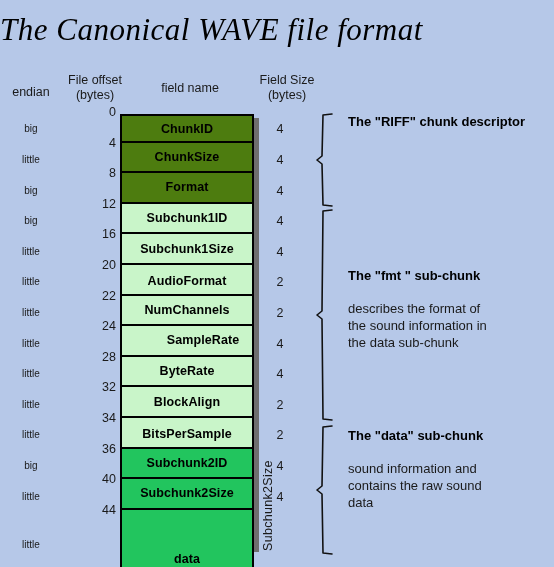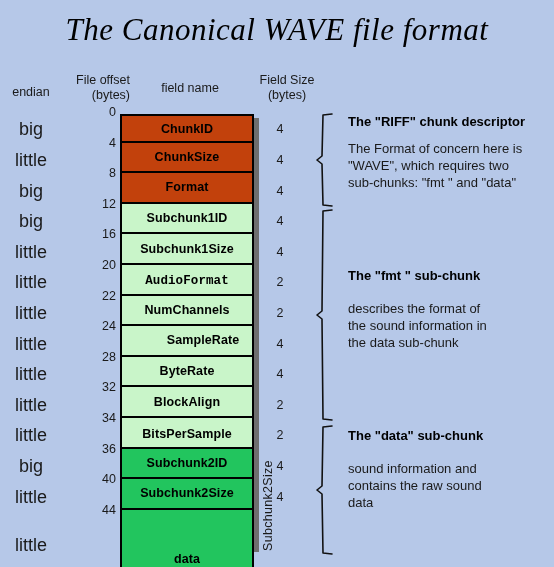--- a/index.html
+++ b/index.html
@@ -21,50 +21,49 @@
     width: 554px;
     height: 567px;
   }
 
   
   .title {
     position: absolute;
     left: 0;
     top: 11px;
     width: 554px;
-    text-align: center;
     font-family: "Liberation Serif", serif;
     font-style: italic;
     font-size: 31px;
     line-height: 38px;
     letter-spacing: 0.5px;
     color: #000;
     white-space: nowrap;
   }
 
   
   .col-head {
     position: absolute;
     text-align: center;
     font-size: 12.5px;
     line-height: 15px;
     color: #1a1a1a;
   }
   .col-head.endian  { left: 2px;   top: 85px;  width: 58px; }
-  .col-head.offset  { left: 60px;  top: 73px;  width: 70px; text-align: right; }
+  .col-head.offset  { left: 60px;  top: 73px;  width: 70px; }
   .col-head.fname   { left: 130px; top: 81px;  width: 120px; }
   .col-head.fsize   { left: 238px; top: 73px;  width: 98px; }
 
   
   .endian-cell {
     position: absolute;
     left: 2px;
     width: 58px;
     text-align: center;
-    font-size: 18px;
+    font-size: 10px;
     line-height: 14px;
     color: #1a1a1a;
   }
 
   .offset-cell {
     position: absolute;
     left: 60px;
     width: 56px;
     text-align: right;
     font-size: 12.5px;
@@ -96,21 +95,21 @@
     border: 2px solid #000;
     display: flex;
     align-items: center;
     justify-content: center;
     font-size: 12.5px;
     font-weight: bold;
     letter-spacing: 0.1px;
     color: #000;
     white-space: nowrap;
   }
-  .field-box.purple { background: #c2410c; }
+  .field-box.purple { background: #4d7c0f; }
   .field-box.green  { background: #c9f5c9; }
   .field-box.orange { background: #22c55e; }
 
   
   .vlabel {
     position: absolute;
     left: 261px;
     top: 450px;
     width: 18px;
     height: 112px;
@@ -194,21 +193,21 @@
       </div>
       <div class="offset-cell" style="top: 196.8px;">12</div>
       <div class="endian-cell" style="top: 214.1px;">big</div>
       <div class="size-cell" style="top: 214.1px;">4</div>
       <div class="field-box green" style="top: 234.4px; height: 32.6px; border-top-width: 2px; margin-top: -2px;">
         <span>Subchunk1Size</span>
       </div>
       <div class="offset-cell" style="top: 227.4px;">16</div>
       <div class="endian-cell" style="top: 244.7px;">little</div>
       <div class="size-cell" style="top: 244.7px;">4</div>
-      <div class="field-box green" style="top: 265px; height: 36px; border-top-width: 2px; margin-top: -2px; font-family: Liberation Mono, monospace;">
+      <div class="field-box green" style="top: 265px; height: 36px; border-top-width: 2px; margin-top: -2px;">
         <span>AudioFormat</span>
       </div>
       <div class="offset-cell" style="top: 258px;">20</div>
       <div class="endian-cell" style="top: 275.3px;">little</div>
       <div class="size-cell" style="top: 275.3px;">2</div>
       <div class="field-box green" style="top: 295.6px; height: 32.6px; border-top-width: 2px; margin-top: -2px;">
         <span>NumChannels</span>
       </div>
       <div class="offset-cell" style="top: 288.6px;">22</div>
       <div class="endian-cell" style="top: 305.9px;">little</div>
@@ -265,25 +264,20 @@
   <svg class="brace" style="top:208px;" width="24" height="214" viewBox="0 0 24 214">
     <path d="M16 2 L7 3 L6 103 L1 107 L6 111 L7 211 L16 212" fill="none" stroke="#111" stroke-width="1.6" stroke-linecap="round" stroke-linejoin="round"></path>
   </svg>
 
   <svg class="brace" style="top:424px;" width="24" height="132" viewBox="0 0 24 132">
     <path d="M16 2 L7 3 L6 62 L1 66 L6 70 L7 129 L16 130" fill="none" stroke="#111" stroke-width="1.6" stroke-linecap="round" stroke-linejoin="round"></path>
   </svg>
 
   <div class="note" style="top:114px;">
     <div class="note-title">The "RIFF" chunk descriptor</div>
-    <div class="note-body">
-      <div>The Format of concern here is</div>
-      <div>"WAVE", which requires two</div>
-      <div>sub-chunks: "fmt " and "data"</div>
-    </div>
   </div>
 
   <div class="note" style="top:268px;">
     <div class="note-title">The "fmt " sub-chunk</div>
     <div class="note-body" style="margin-top:16px;">
       <div>describes the format of</div>
       <div>the sound information in</div>
       <div>the data sub-chunk</div>
     </div>
   </div>

